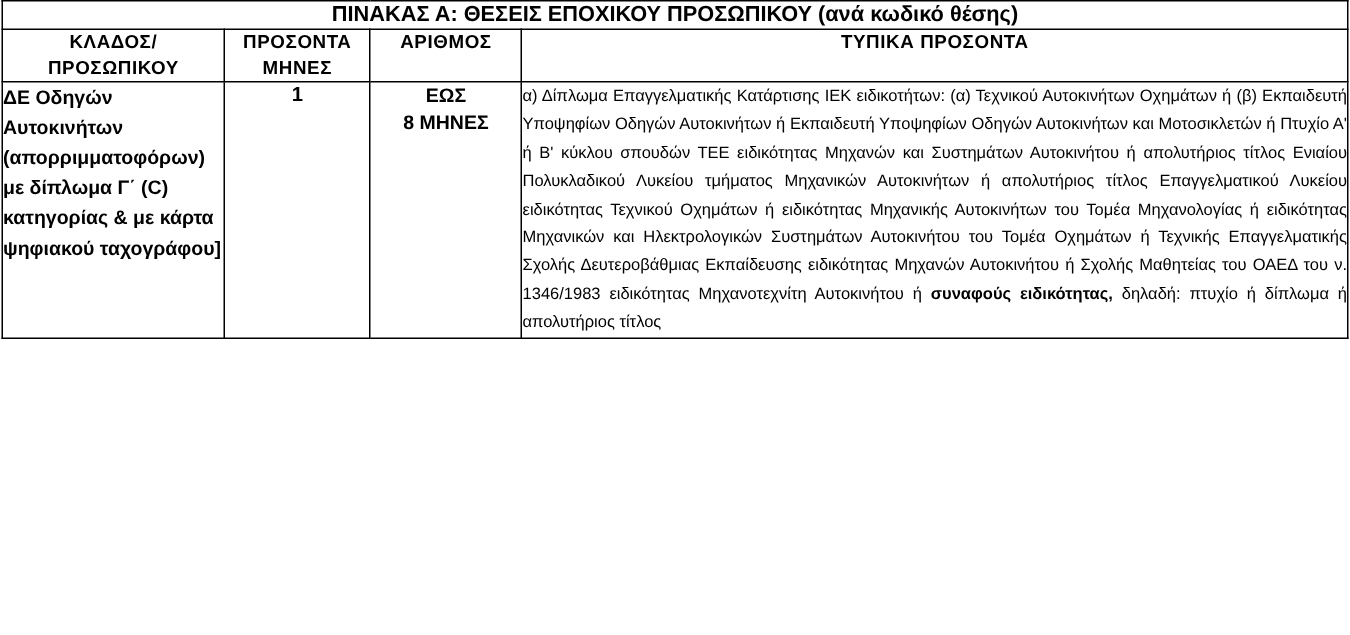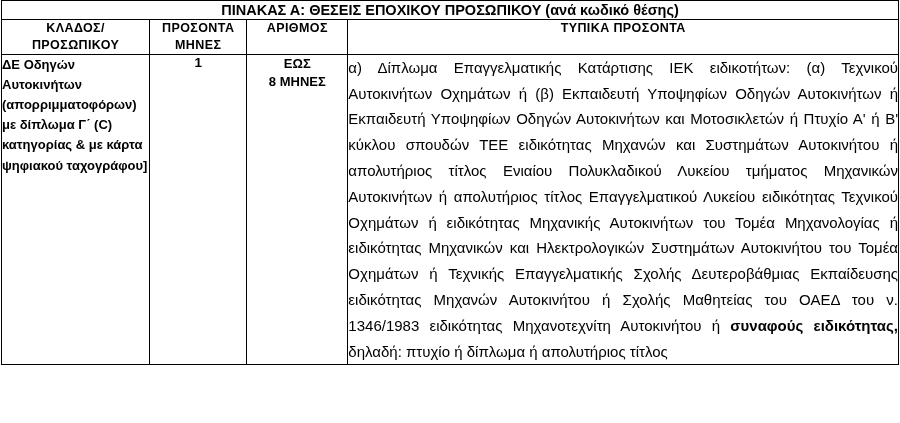--- a/index.html
+++ b/index.html
@@ -72,21 +72,21 @@
   }
   .cell-diastima {
     font-weight: bold;
     font-size: 13px;
     text-align: center;
     vertical-align: middle;
     padding: 4px;
     line-height: 1.4;
   }
   .cell-prosonta {
-    font-size: 15px;
+    font-size: 11px;
     line-height: 1.72;
     text-align: justify;
     text-justify: inter-word;
     padding: 9px 10px 6px 10px;
     vertical-align: top;
     hyphens: none;
   }
   .cell-prosonta b {
     font-weight: bold;
   }

